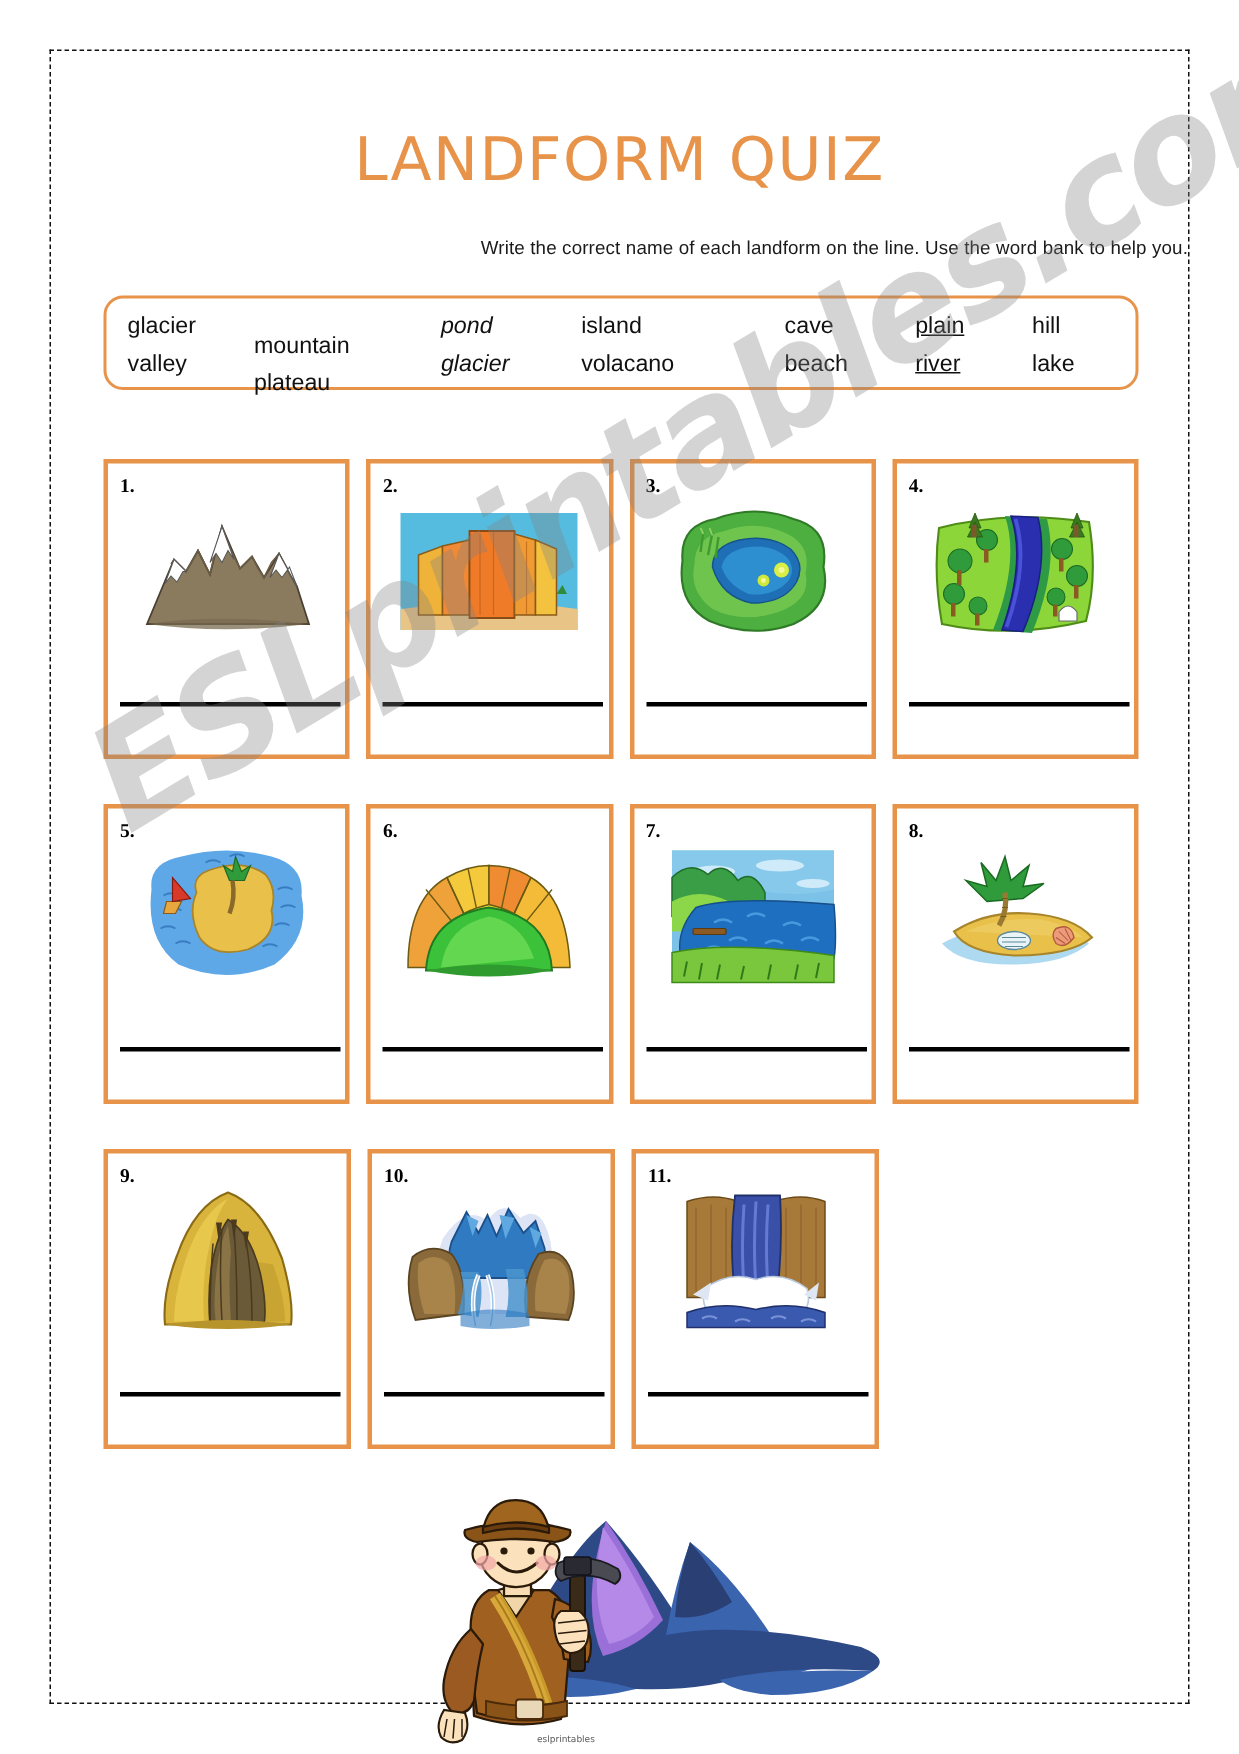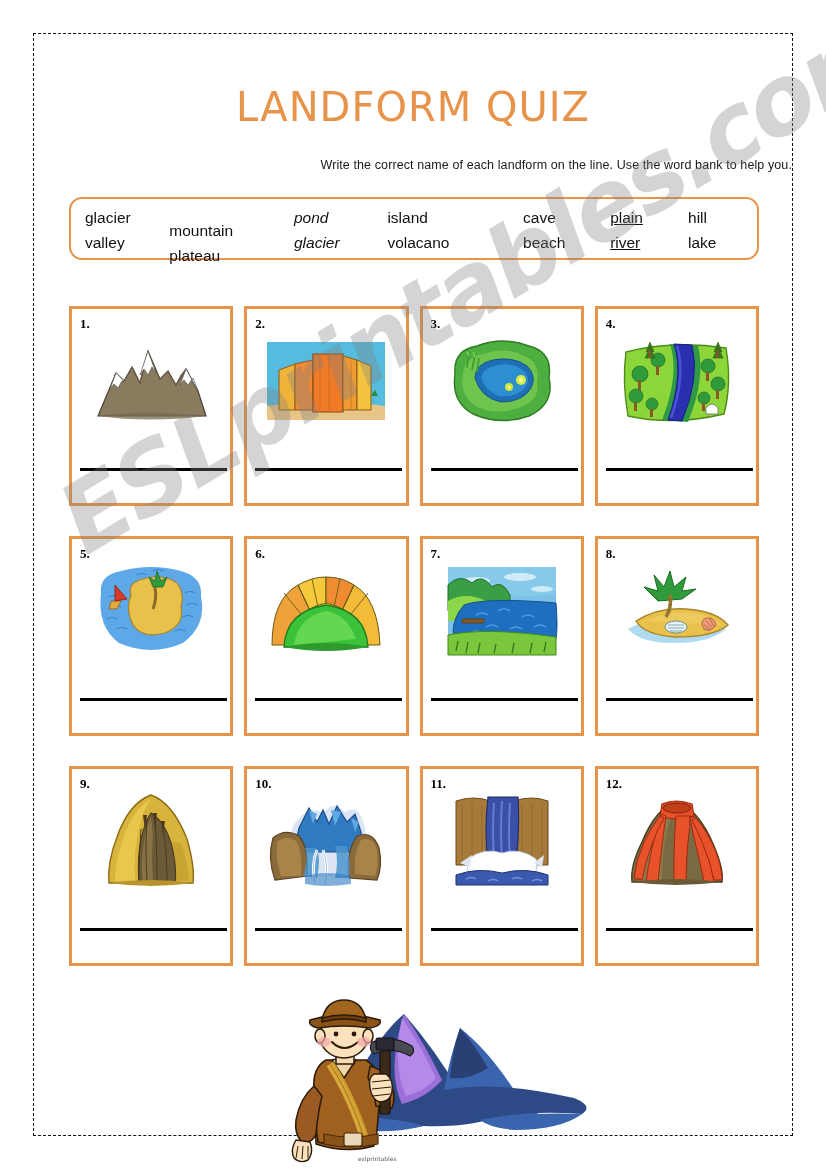--- a/index.html
+++ b/index.html
@@ -495,38 +495,20 @@
               <path d="M16 88 q5 -3 10 0"></path>
                 <path d="M38 90 q5 -3 10 0"></path>
               <path d="M62 88 q5 -3 10 0"></path>
                 <path d="M82 90 q5 -3 10 0"></path>
             </g>
           </svg>
         </div>
         <div class="answer-line"></div>
       </div>
 
-      <div class="cell">
-        <span class="cell-num">12.</span>
-        <div class="cell-art">
-          <svg width="118" height="102" viewBox="0 0 118 102">
-            <path d="M58 12 Q80 18 96 56 Q106 80 104 92 L14 92 Q12 76 24 52 Q38 18 58 12 Z" fill="#7a6a42" stroke="#4a4020" stroke-width="1.4"></path>
-            <path d="M58 14 Q44 20 34 50 Q24 74 22 90 L44 90 Q44 60 50 38 Q54 22 58 14 Z" fill="#8a7a4c"></path>
-            <path d="M44 14 Q58 8 74 14 L76 26 Q58 32 42 26 Z" fill="#e8522a" stroke="#a02a10" stroke-width="1.2"></path>
-            <ellipse cx="59" cy="18" rx="14" ry="5" fill="#c04018" stroke="#8a2008" stroke-width="1"></ellipse>
-            <path d="M44 24 Q38 40 34 58 Q30 76 28 92 L40 92 Q42 72 44 56 Q46 38 48 26 Z" fill="#e8522a" stroke="#a02a10" stroke-width="1"></path>
-            <path d="M58 26 Q56 48 56 70 Q56 84 56 92 L68 92 Q68 72 70 52 Q72 36 72 26 Z" fill="#e8522a" stroke="#a02a10" stroke-width="1"></path>
-            <path d="M76 26 Q82 42 88 60 Q94 78 96 92 L86 92 Q82 72 78 56 Q74 40 72 28 Z" fill="#e8522a" stroke="#a02a10" stroke-width="1"></path>
-            <path d="M42 26 Q34 36 26 52 Q18 70 16 88 L24 90 Q28 70 34 54 Q40 38 46 28 Z" fill="#e8522a" stroke="#a02a10" stroke-width="1"></path>
-            <path d="M78 28 Q90 42 98 62 Q104 78 104 90 L96 90 Q92 70 84 52 Q78 38 74 30 Z" fill="#e8522a" stroke="#a02a10" stroke-width="1"></path>
-            <path d="M14 92 Q58 86 104 92 Q58 98 14 92 Z" fill="#6a5a36"></path>
-          </svg>
-        </div>
-        <div class="answer-line"></div>
-      </div>
     </div>
   </div>
 
   <div id="bottom-art">
     <svg width="330" height="170" viewBox="0 0 330 170">
 
       <path d="M60 126 Q100 44 130 20 Q160 54 186 98 Q210 120 240 118 Q200 134 150 132 Q100 134 60 126 Z" fill="#2d4a86"></path>
       <path d="M130 20 Q150 48 168 86 Q152 104 128 110 Q112 76 130 20 Z" fill="#9a6fd8"></path>
       <path d="M128 24 Q146 50 162 84 Q150 98 132 102 Q118 72 128 24 Z" fill="#b489e8"></path>
       <path d="M186 34 Q214 56 240 96 Q272 112 300 104 Q260 128 206 126 Q180 116 170 96 Q176 62 186 34 Z" fill="#3a64ae"></path>

